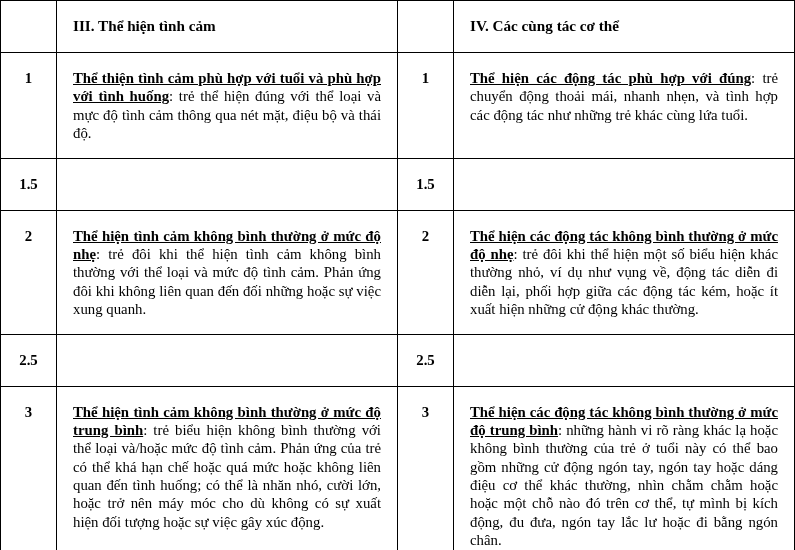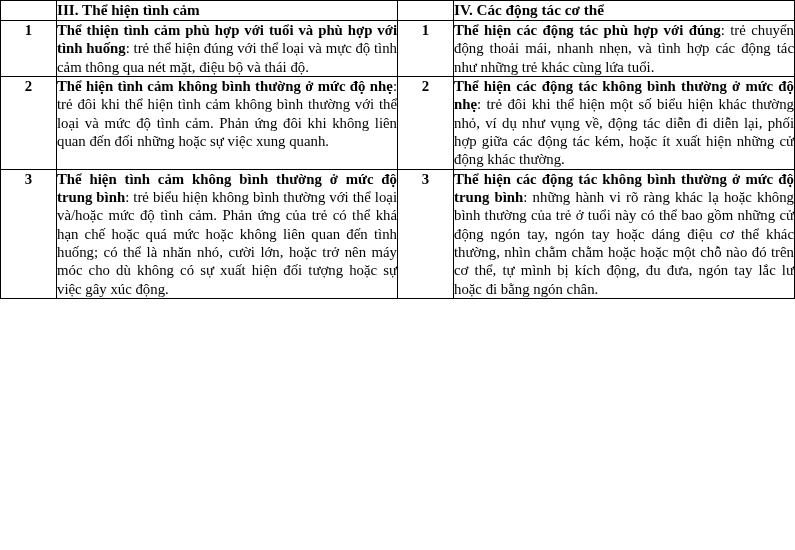--- a/index.html
+++ b/index.html
@@ -23,40 +23,41 @@
   table.rubric {
     border-collapse: collapse;
     table-layout: fixed;
     width: 795px;
     font-size: 14.8px;
     line-height: 1.24;
   }
   table.rubric td {
     border: 1px solid #000000;
     vertical-align: top;
-    padding: 0;
+    padding: 16px;
   }
   
   col.score-col { width: 56px; }
   col.text-col  { width: 341px; }
 
   .score {
     text-align: center;
     font-weight: bold;
     padding: 4px 2px 2px 2px;
     font-size: 14.8px;
   }
   .cell {
     padding: 4px 8px 6px 8px;
     text-align: justify;
     text-justify: inter-word;
     hyphens: none;
   }
   .cell .lead {
     font-weight: bold;
+    text-decoration: underline;
   }
   .header-cell {
     padding: 5px 8px 4px 8px;
     font-weight: bold;
     font-size: 15.2px;
   }
   .empty { height: 1px; }
 
   
   .score-blank { height: 10px; }
@@ -71,38 +72,50 @@
       <col class="text-col">
       <col class="score-col">
       <col class="text-col">
     </colgroup>
     <tbody>
 
       <tr>
         <td class="score"></td>
         <td class="header-cell">III. Thể hiện tình cảm</td>
         <td class="score"></td>
-        <td class="header-cell">IV. Các động tác cơ thể</td>
+        <td class="header-cell">IV. Các cùng tác cơ thể</td>
       </tr>
 
       <tr>
         <td class="score">1</td>
         <td class="cell"><span class="lead">Thể thiện tình cảm phù hợp với tuổi và phù hợp với tình huống</span><span>: trẻ thể hiện đúng với thể loại và mực độ tình cảm thông qua nét mặt, điệu bộ và thái độ.</span></td>
         <td class="score">1</td>
         <td class="cell"><span class="lead">Thể hiện các động tác phù hợp với đúng</span><span>: trẻ chuyển động thoải mái, nhanh nhẹn, và tình hợp các động tác như những trẻ khác cùng lứa tuổi.</span></td>
       </tr>
 
+      <tr>
+        <td class="score score-blank">1.5</td>
+        <td class="cell empty"></td>
+        <td class="score score-blank">1.5</td>
+        <td class="cell empty"></td>
+      </tr>
 
       <tr>
         <td class="score">2</td>
         <td class="cell"><span class="lead">Thể hiện tình cảm không bình thường ở mức độ nhẹ</span><span>: trẻ đôi khi thể hiện tình cảm không bình thường với thể loại và mức độ tình cảm. Phản ứng đôi khi không liên quan đến đối những hoặc sự việc xung quanh.</span></td>
         <td class="score">2</td>
         <td class="cell"><span class="lead">Thể hiện các động tác không bình thường ở mức độ nhẹ</span><span>: trẻ đôi khi thể hiện một số biểu hiện khác thường nhỏ, ví dụ như vụng về, động tác diễn đi diễn lại, phối hợp giữa các động tác kém, hoặc ít xuất hiện những cử động khác thường.</span></td>
       </tr>
 
+      <tr>
+        <td class="score score-blank">2.5</td>
+        <td class="cell empty"></td>
+        <td class="score score-blank">2.5</td>
+        <td class="cell empty"></td>
+      </tr>
 
       <tr>
         <td class="score">3</td>
         <td class="cell"><span class="lead">Thể hiện tình cảm không bình thường ở mức độ trung bình</span><span>: trẻ biểu hiện không bình thường với thể loại và/hoặc mức độ tình cảm. Phản ứng của trẻ có thể khá hạn chế hoặc quá mức hoặc không liên quan đến tình huống; có thể là nhăn nhó, cười lớn, hoặc trở nên máy móc cho dù không có sự xuất hiện đối tượng hoặc sự việc gây xúc động.</span></td>
         <td class="score">3</td>
         <td class="cell"><span class="lead">Thể hiện các động tác không bình thường ở mức độ trung bình</span><span>: những hành vi rõ ràng khác lạ hoặc không bình thường của trẻ ở tuổi này có thể bao gồm những cử động ngón tay, ngón tay hoặc dáng điệu cơ thể khác thường, nhìn chằm chằm hoặc hoặc một chỗ nào đó trên cơ thể, tự mình bị kích động, đu đưa, ngón tay lắc lư hoặc đi bằng ngón chân.</span></td>
       </tr>
     </tbody>
   </table>
 </div>

